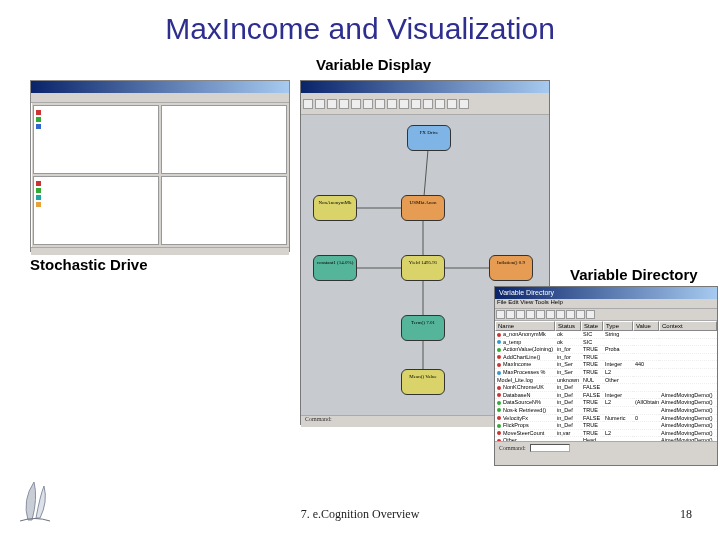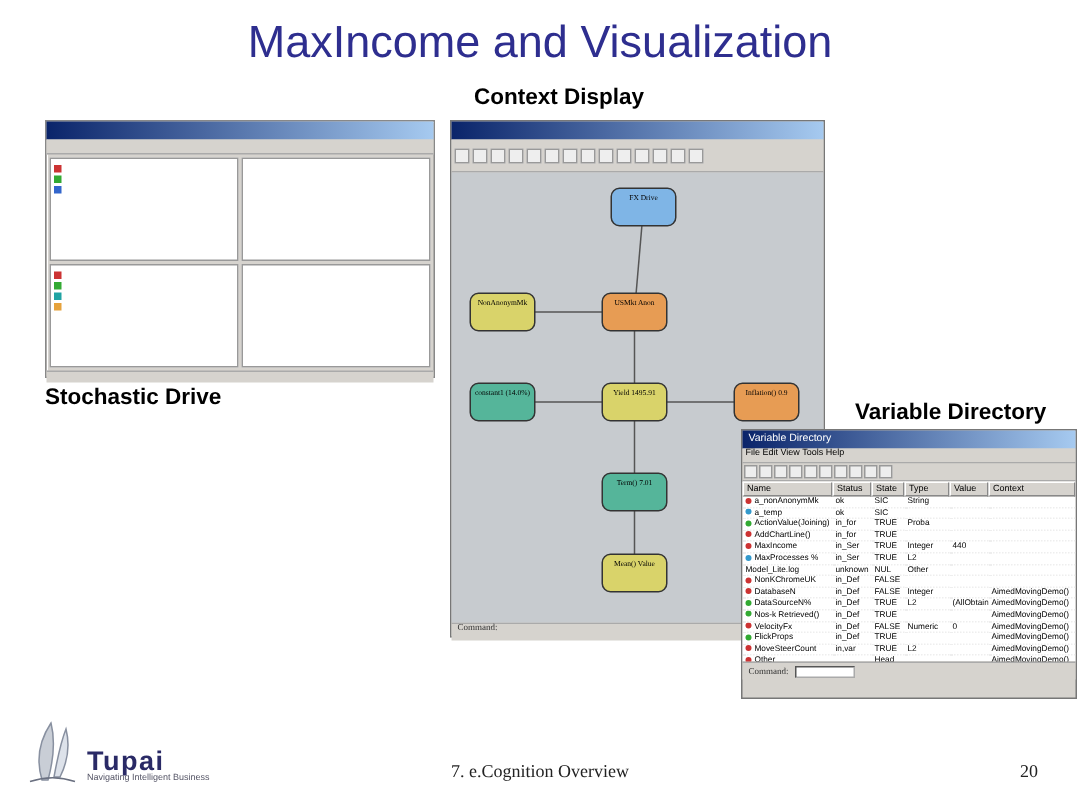--- a/index.html
+++ b/index.html
@@ -276,21 +276,21 @@
     font-size: 6px;
     color: #556;
     font-family: Arial, sans-serif;
   }
 </style>
 </head>
 <body>
 
 <h1 class="slide-title">MaxIncome and Visualization</h1>
 
-<div class="label label-network">Context Display</div>
+<div class="label label-network">Variable Display</div>
 <div class="label label-stochastic">Stochastic Drive</div>
 <div class="label label-vardir">Variable Directory</div>
 
 <div class="pane-stochastic">
   <div class="titlebar"></div>
   <div class="toolbar"></div>
   <div class="quad" id="chartgrid">
       <div class="chartbox">
         <div class="legend-strip">
           <i style="background: rgb(204, 51, 51);"></i>
@@ -869,20 +869,16 @@
   </div>
 </div>
 
 <div class="slide-footer">
   <div class="logo">
     <svg width="34" height="42" viewBox="0 0 34 42">
       <path d="M10 40 Q 4 20 16 2 Q 20 18 14 40 Z" fill="#c9ced6" stroke="#8890a0"></path>
       <path d="M18 38 Q 22 16 26 6 Q 30 22 22 38 Z" fill="#dde2ea" stroke="#8890a0"></path>
       <path d="M2 41 Q 17 36 32 41" stroke="#6a7080" fill="none"></path>
     </svg>
-    <div class="logo-text">
-      <span class="brand">Tupai</span>
-      <span class="tag">Navigating Intelligent Business</span>
-    </div>
   </div>
   <div class="footer-center">7. e.Cognition Overview</div>
-  <div>20</div>
+  <div>18</div>
 </div>
 
 </body></html>

